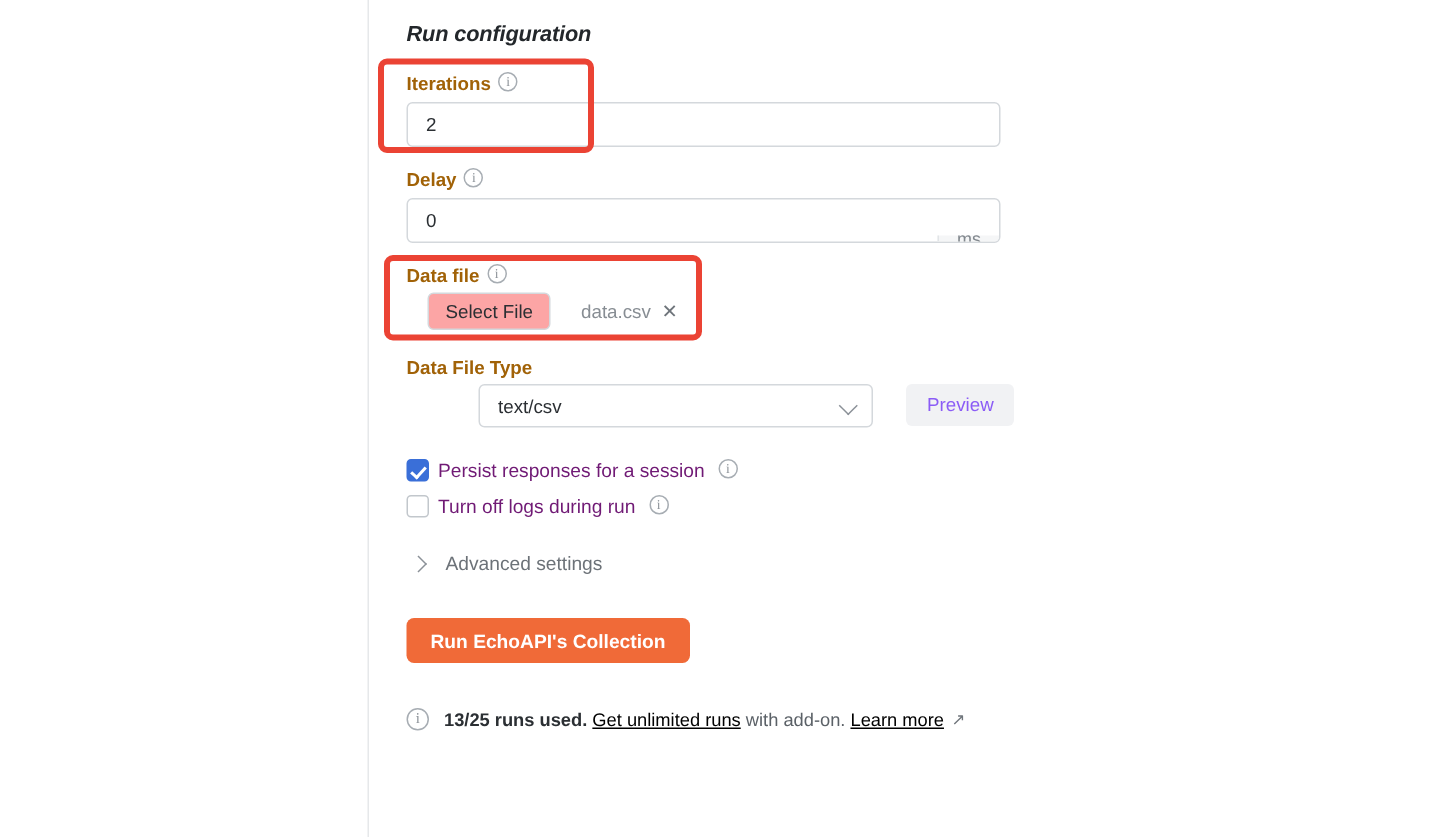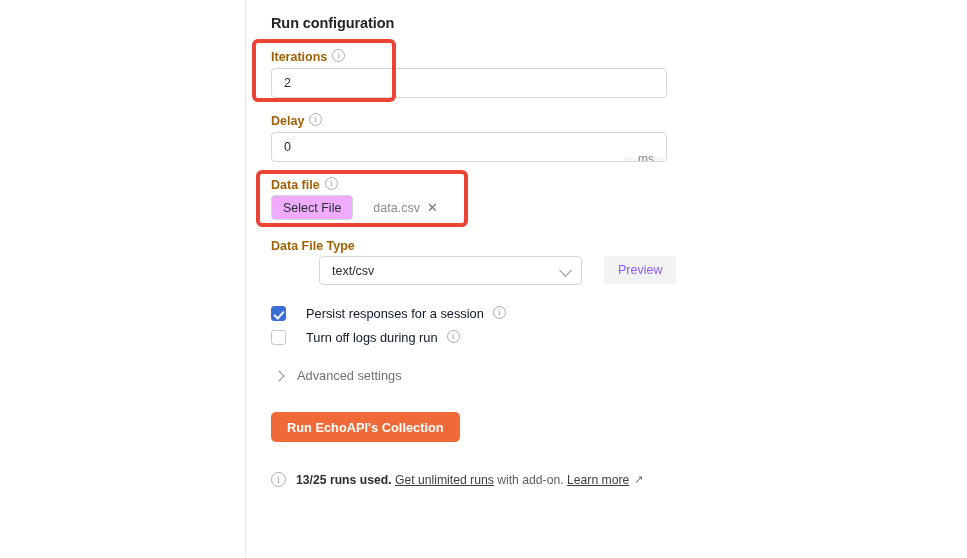--- a/index.html
+++ b/index.html
@@ -33,20 +33,21 @@
     background: #ffffff;
   }
 
   .panel-title {
     position: absolute;
     left: 24px; top: 15px;
     font-size: 14.5px;
     font-weight: bold;
     color: #23272b;
     letter-spacing: -0.1px;
+    font-style: italic;
   }
 
   .field-label {
     font-size: 12.5px;
     color: #a16207;
     font-weight: bold;
     display: inline-block;
     vertical-align: middle;
   }
 
@@ -140,28 +141,29 @@
     position: absolute;
     left: 24px; top: 195px;
     display: flex;
     align-items: center;
   }
   .btn-outline {
     height: 25px;
     padding: 0 11px;
     border: 1px solid #d4d8dc;
     border-radius: 4px;
-    background: #f0abfc;
+    background: #fca5a5;
     font-family: "Liberation Sans", sans-serif;
     font-size: 12.5px;
     color: #2b2f33;
     cursor: pointer;
     display: inline-flex;
     align-items: center;
     box-sizing: border-box;
+    margin-left: 14px;
   }
   #datafile-name {
     margin-left: 20px;
     font-size: 12.5px;
     color: #878d93;
   }
   #datafile-remove {
     margin-left: 7px;
     font-size: 13px;
     color: #6f757b;
@@ -242,23 +244,23 @@
   .cbox.checked::after {
     content: "";
     position: absolute;
     left: 4px; top: 1.5px;
     width: 4px; height: 8px;
     border-right: 2px solid #fff;
     border-bottom: 2px solid #fff;
     transform: rotate(42deg);
   }
   .cb-label {
-    margin-left: 20px;
+    margin-left: 6px;
     font-size: 12.8px;
-    color: #0f172a;
+    color: #701a75;
   }
   .cb-row .info-icon { margin-left: 9px; }
 
   
   #advanced-row {
     position: absolute;
     left: 28px; top: 368px;
     display: flex;
     align-items: center;
     cursor: pointer;
@@ -310,21 +312,21 @@
     width: 15px; height: 15px;
     top: 0;
   }
   #footer-row .info-icon::after {
     line-height: 15px;
     font-size: 10px;
   }
   #footer-usage { font-weight: bold; color: #2b2f33; }
   .flink {
     text-decoration: underline;
-    color: #404040;
+    color: #000000;
     cursor: pointer;
   }
   #footer-sep1, #footer-sep2 { white-space: pre; }
   #footer-arrow {
     margin-left: 5px;
     font-size: 11px;
     color: #70767c;
   }
 
   

